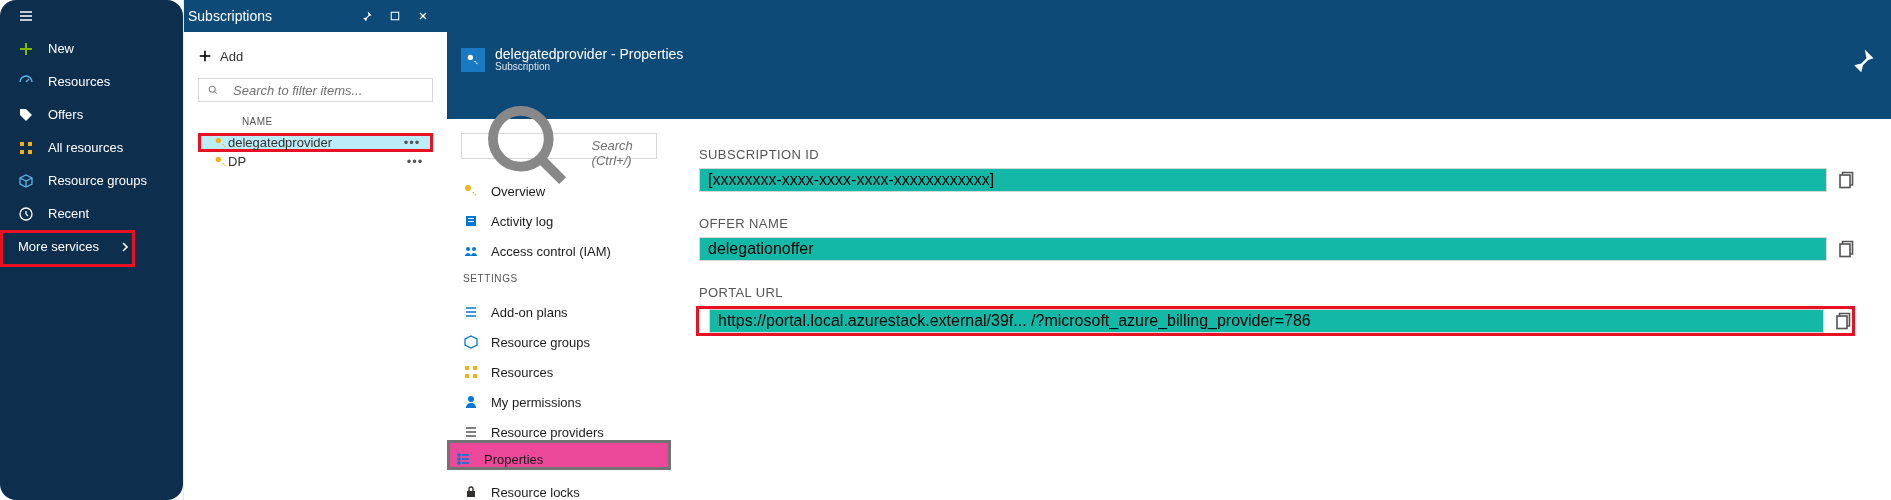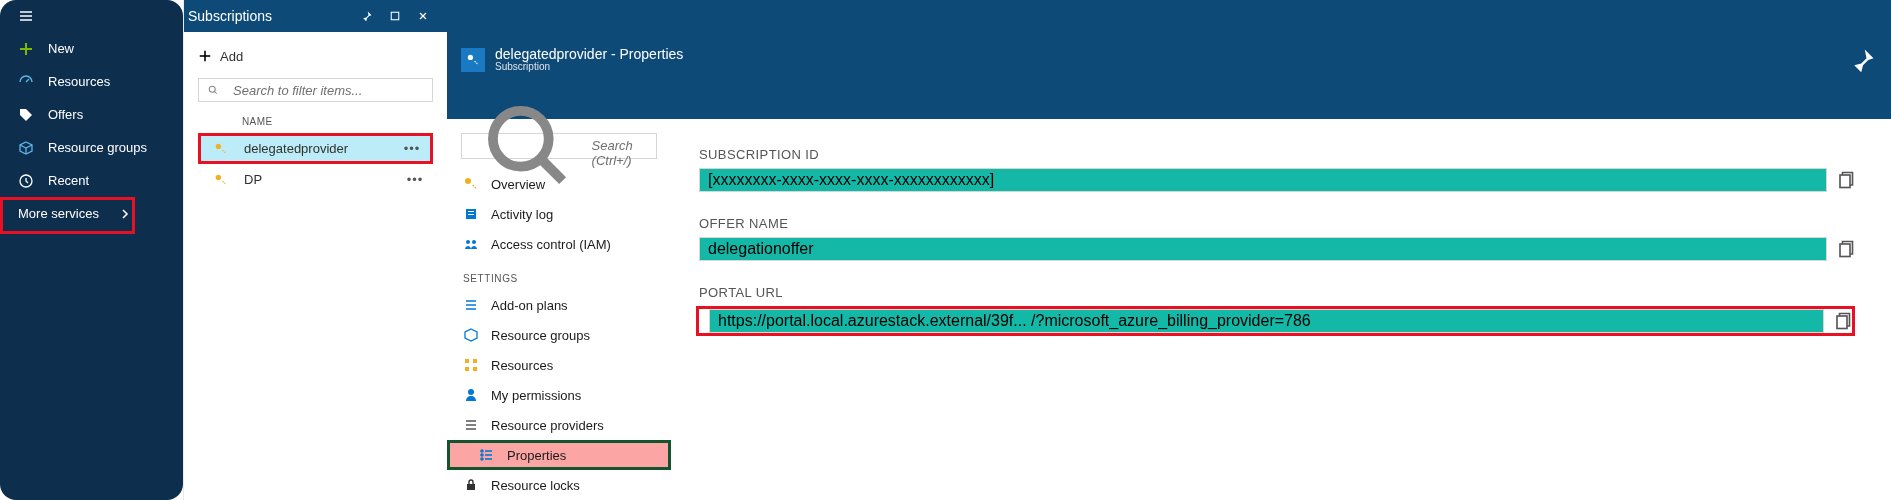--- a/index.html
+++ b/index.html
@@ -88,48 +88,48 @@
     border: 1px solid #d7d6d5;
     display:flex; align-items:center; gap:14px; padding:0 8px;
     color:#707070;
   }
   .filterbox svg { width:12px; height:12px; }
   .subs-colhead {
     font-size: 10px; color:#555; letter-spacing:.4px;
     padding: 14px 0 6px 44px;
   }
   .subs-row {
-    height: 31px; display:flex; align-items:center;
-    padding: 0 6px 0 16px; gap:16px; cursor:pointer;
+    height: 19px; display:flex; align-items:center;
+    padding: 0 6px 0 16px; cursor:pointer;
   }
   .subs-row.selected {
     background: #bcecf8;
     border: 3px solid #e81123;
     padding-left: 13px;
   }
   .subs-row .keyicon { width:14px; height:14px; }
   .subs-row .name { flex:1; font-size:13px; }
   .subs-row .dots { width:24px; text-align:center; color:#555; letter-spacing:1px; cursor:pointer; }
 
   
   .blade.props { width:224px; }
   .blade.props .blade-body { padding: 10px 0 0 0; }
   .searchctrl {
     margin: 4px 14px 10px 14px;
     height:26px; border:1px solid #d7d6d5;
     display:flex; align-items:center; gap:8px; padding:0 10px; color:#707070;
   }
   .menuitem {
-    height:30px; display:flex; align-items:center; gap:12px;
+    height:30px; display:flex; align-items:flex-end; gap:12px;
     padding:0 14px 0 16px; font-size:13px; color:#1b1b1b; cursor:pointer;
   }
   .menuitem.selected {
-    background:#fca5a5;
-    border:3px solid #14532d;
-    padding-left:29px;
+    background:#ec4899;
+    border:3px solid #737373;
+    padding-left:6px;
   }
   .menuitem .micon { width:16px; height:16px; display:flex; align-items:center; justify-content:center; }
   .section-label {
     font-size:10px; color:#555; letter-spacing:.6px;
     padding: 14px 0 6px 16px;
   }
 
   
   .detailhead {
     background:#0e4a78; color:#fff; height:32px;
@@ -207,20 +207,31 @@
 
   <div class="leftnav-item">
     <span class="nicon">
       <svg viewBox="0 0 16 16" fill="#fff">
           <path d="M2 2h6l6 6-6 6-6-6z"></path>
         </svg>
     </span>
     <span>Offers</span>
   </div>
 
+  <div class="leftnav-item">
+    <span class="nicon">
+      <svg viewBox="0 0 16 16" fill="#f2b01e">
+          <rect x="2" y="2" width="4" height="4"></rect>
+          <rect x="10" y="2" width="4" height="4"></rect>
+          <rect x="2" y="10" width="4" height="4"></rect>
+          <rect x="10" y="10" width="4" height="4"></rect>
+        </svg>
+    </span>
+    <span>All resources</span>
+  </div>
 
   <div class="leftnav-item">
     <span class="nicon">
       <svg viewBox="0 0 16 16" fill="none" stroke="#5eb3e4" stroke-width="1.3">
           <path d="M8 2l6 3v6l-6 3-6-3V5z"></path>
           <path d="M2 5l6 3 6-3M8 8v6"></path>
         </svg>
     </span>
     <span>Resource groups</span>
   </div>

